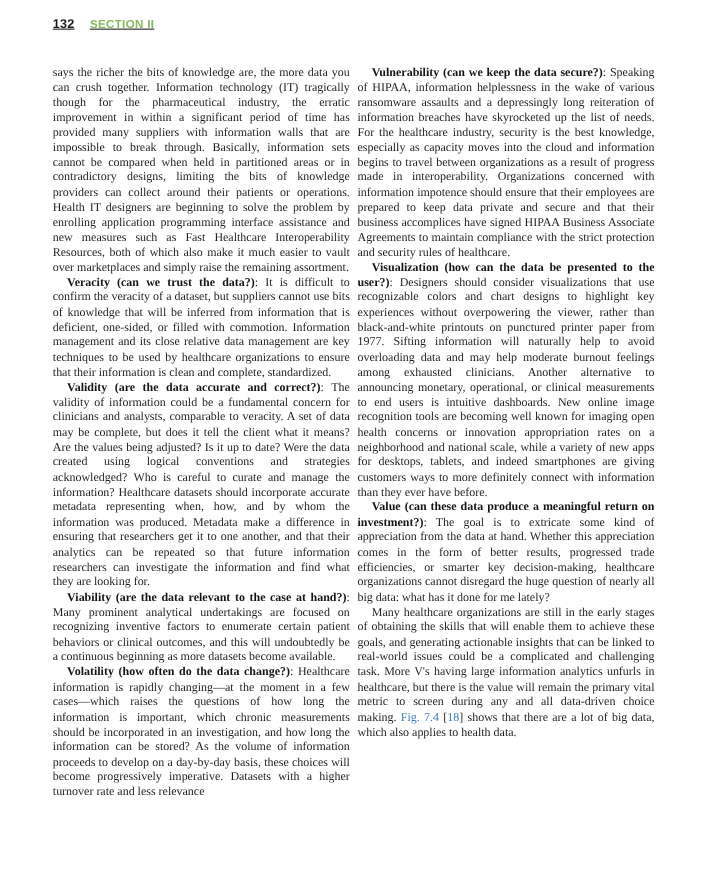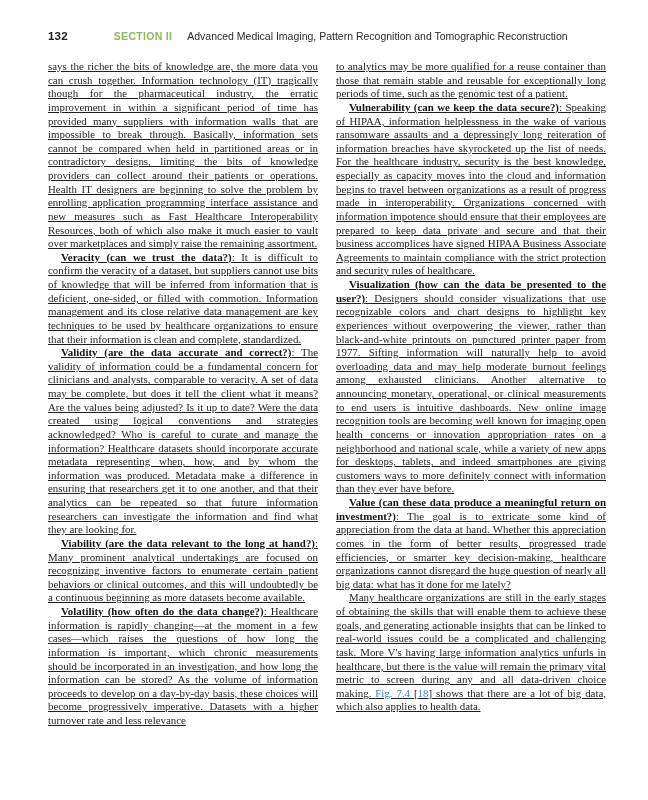--- a/index.html
+++ b/index.html
@@ -5,62 +5,60 @@
   html,body{margin:0;padding:0;background:#ffffff;}
   .page{
     position:relative;
     width:648px;height:800px;
     background:#ffffff;
     overflow:hidden;
     font-family:"Liberation Serif", serif;
     color:#1e1e1e;
   }
   header.runhead{
-    position:absolute;top:30px;left:48px;right:40px;
+    position:absolute;top:16px;left:48px;right:40px;
     font-family:"Liberation Sans", sans-serif;
     font-size:10.5px;line-height:12px;
-    display:flex;align-items:flex-end;white-space:nowrap;
+    display:flex;align-items:flex-end;white-space:nowrap;text-decoration:underline;
   }
   .page-number{font-weight:bold;font-size:11.5px;color:#1a1a1a;letter-spacing:.2px;}
-  .section-label{font-weight:bold;color:#86ba5f;margin-left:46px;letter-spacing:.3px;}
+  .section-label{font-weight:bold;color:#86ba5f;margin-left:14px;letter-spacing:.3px;}
   .section-title{color:#2a2a2a;margin-left:15px;}
   main.columns{
     position:absolute;top:60px;left:48px;
     width:558px;height:712px;
-    display:flex;gap:18px;text-decoration:underline;
+    display:flex;gap:7px;
   }
   .col{
     width:270px;height:712px;overflow:hidden;
     font-size:10.9px;line-height:13.62px;
     text-align:justify;
     color:#1e1e1e;
   }
   .para{margin:0;padding:0;}
   .para.indent{text-indent:13px;}
   .lead{font-weight:bold;color:#141414;margin-top:44px;}
   .ref-link{color:#3d7dbb;text-decoration:none;cursor:pointer;}
 </style>
 </head>
 <body>
 
 <div class="page">
   <header class="runhead">
     <span class="page-number">132</span>
     <span class="section-label">SECTION II</span>
-    <span class="section-title">Advanced Medical Imaging, Pattern Recognition and Tomographic Reconstruction</span>
   </header>
   <main class="columns">
     <div class="col" id="col-left">
         <p class="para"><span>says the richer the bits of knowledge are, the more data you can crush together. Information technology (IT) tragically though for the pharmaceutical industry, the erratic improvement in within a significant period of time has provided many suppliers with information walls that are impossible to break through. Basically, information sets cannot be compared when held in partitioned areas or in contradictory designs, limiting the bits of knowledge providers can collect around their patients or operations. Health IT designers are beginning to solve the problem by enrolling application programming interface assistance and new measures such as Fast Healthcare Interoperability Resources, both of which also make it much easier to vault over marketplaces and simply raise the remaining assortment.</span></p>
         <p class="para indent"><b class="lead">Veracity (can we trust the data?)</b><span>: It is difficult to confirm the veracity of a dataset, but suppliers cannot use bits of knowledge that will be inferred from information that is deficient, one-sided, or filled with commotion. Information management and its close relative data management are key techniques to be used by healthcare organizations to ensure that their information is clean and complete, standardized.</span></p>
         <p class="para indent"><b class="lead">Validity (are the data accurate and correct?)</b><span>: The validity of information could be a fundamental concern for clinicians and analysts, comparable to veracity. A set of data may be complete, but does it tell the client what it means? Are the values being adjusted? Is it up to date? Were the data created using logical conventions and strategies acknowledged? Who is careful to curate and manage the information? Healthcare datasets should incorporate accurate metadata representing when, how, and by whom the information was produced. Metadata make a difference in ensuring that researchers get it to one another, and that their analytics can be repeated so that future information researchers can investigate the information and find what they are looking for.</span></p>
-        <p class="para indent"><b class="lead">Viability (are the data relevant to the long at hand?)</b><span>: Many prominent analytical undertakings are focused on recognizing inventive factors to enumerate certain patient behaviors or clinical outcomes, and this will undoubtedly be a continuous beginning as more datasets become available.</span></p>
+        <p class="para indent"><b class="lead">Viability (are the data relevant to the case at hand?)</b><span>: Many prominent analytical undertakings are focused on recognizing inventive factors to enumerate certain patient behaviors or clinical outcomes, and this will undoubtedly be a continuous beginning as more datasets become available.</span></p>
         <p class="para indent"><b class="lead">Volatility (how often do the data change?)</b><span>: Healthcare information is rapidly changing—at the moment in a few cases—which raises the questions of how long the information is important, which chronic measurements should be incorporated in an investigation, and how long the information can be stored? As the volume of information proceeds to develop on a day-by-day basis, these choices will become progressively imperative. Datasets with a higher turnover rate and less relevance</span></p>
       </div>
     <div class="col" id="col-right">
-        <p class="para"><span>to analytics may be more qualified for a reuse container than those that remain stable and reusable for exceptionally long periods of time, such as the genomic test of a patient.</span></p>
         <p class="para indent"><b class="lead">Vulnerability (can we keep the data secure?)</b><span>: Speaking of HIPAA, information helplessness in the wake of various ransomware assaults and a depressingly long reiteration of information breaches have skyrocketed up the list of needs. For the healthcare industry, security is the best knowledge, especially as capacity moves into the cloud and information begins to travel between organizations as a result of progress made in interoperability. Organizations concerned with information impotence should ensure that their employees are prepared to keep data private and secure and that their business accomplices have signed HIPAA Business Associate Agreements to maintain compliance with the strict protection and security rules of healthcare.</span></p>
         <p class="para indent"><b class="lead">Visualization (how can the data be presented to the user?)</b><span>: Designers should consider visualizations that use recognizable colors and chart designs to highlight key experiences without overpowering the viewer, rather than black-and-white printouts on punctured printer paper from 1977. Sifting information will naturally help to avoid overloading data and may help moderate burnout feelings among exhausted clinicians. Another alternative to announcing monetary, operational, or clinical measurements to end users is intuitive dashboards. New online image recognition tools are becoming well known for imaging open health concerns or innovation appropriation rates on a neighborhood and national scale, while a variety of new apps for desktops, tablets, and indeed smartphones are giving customers ways to more definitely connect with information than they ever have before.</span></p>
         <p class="para indent"><b class="lead">Value (can these data produce a meaningful return on investment?)</b><span>: The goal is to extricate some kind of appreciation from the data at hand. Whether this appreciation comes in the form of better results, progressed trade efficiencies, or smarter key decision-making, healthcare organizations cannot disregard the huge question of nearly all big data: what has it done for me lately?</span></p>
         <p class="para indent"><span>Many healthcare organizations are still in the early stages of obtaining the skills that will enable them to achieve these goals, and generating actionable insights that can be linked to real-world issues could be a complicated and challenging task. More V's having large information analytics unfurls in healthcare, but there is the value will remain the primary vital metric to screen during any and all data-driven choice making. </span><a class="ref-link">Fig. 7.4</a><span> [</span><a class="ref-link">18</a><span>] shows that there are a lot of big data, which also applies to health data.</span></p>
       </div>
   </main>
 </div>
 
 </body></html>

